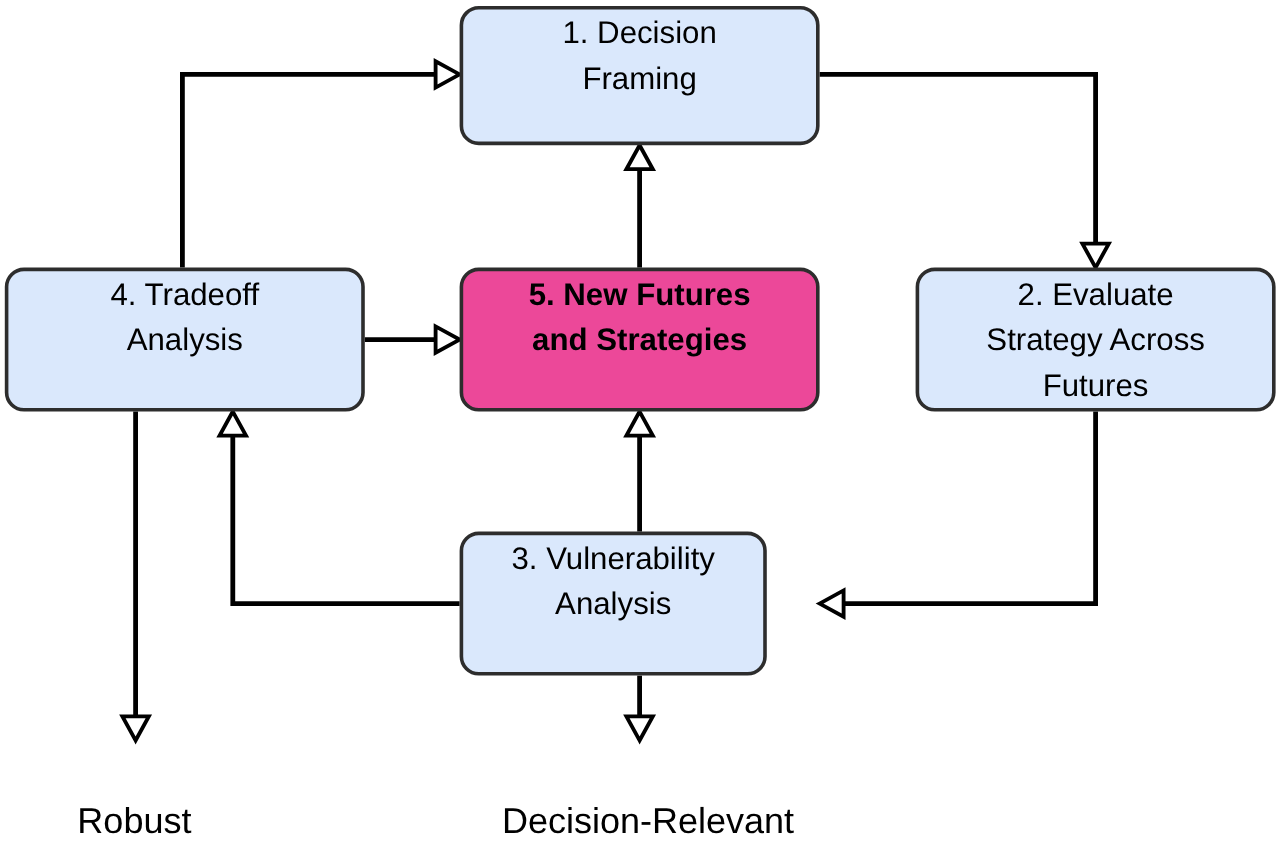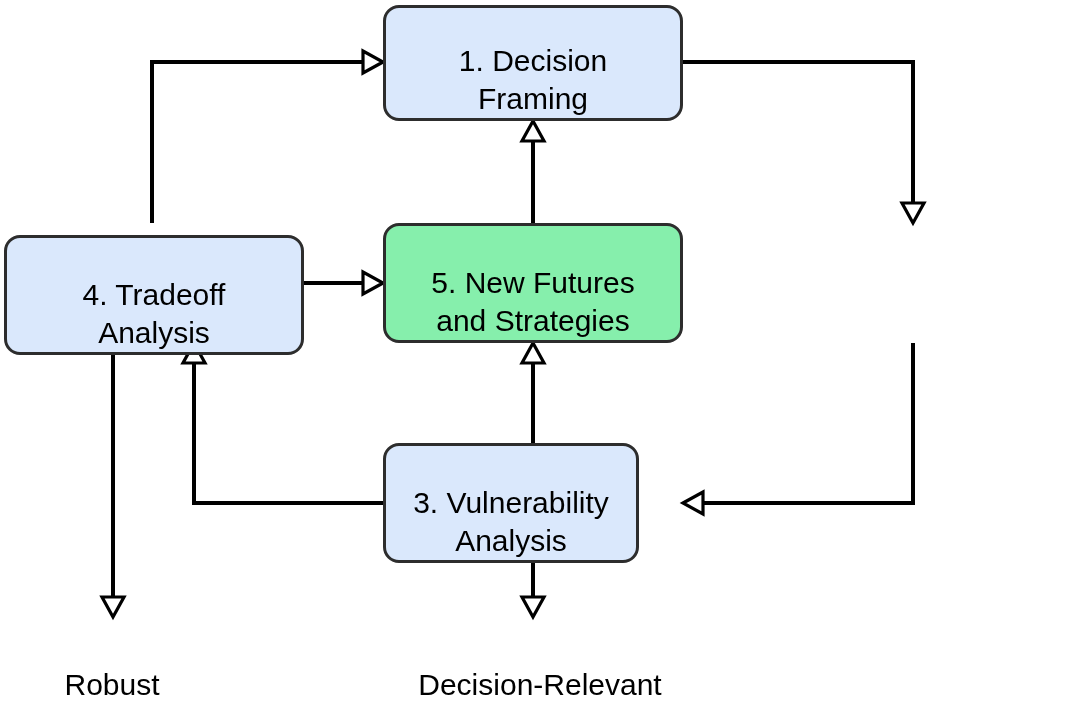--- a/index.html
+++ b/index.html
@@ -22,27 +22,27 @@
     top: 0;
     width: 100%;
     height: 100%;
     z-index: 0;
   }
   .node {
     position: absolute;
     z-index: 1;
     box-sizing: border-box;
     display: flex;
-    align-items: flex-end;
+    align-items: flex-start;
     justify-content: center;
     text-align: center;
     border-radius: 16px;
     border-style: solid;
     border-width: 3.5px;
-    font-size: 30px;
+    font-size: 26px;
     line-height: 38px;
     white-space: pre-line;
   }
   .out-label {
     position: absolute;
     z-index: 1;
     transform: translateX(-50%);
     text-align: center;
     font-size: 30px;
     line-height: 40px;
@@ -72,29 +72,34 @@
       <polyline points="113,343 113,597" fill="none" stroke="#000000" stroke-width="4"></polyline>
       <polygon points="113,617 102,597 124,597" fill="#ffffff" stroke="#000000" stroke-width="3.2" stroke-linejoin="miter"></polygon>
       <polyline points="533,563 533,597" fill="none" stroke="#000000" stroke-width="4"></polyline>
       <polygon points="533,617 522,597 544,597" fill="#ffffff" stroke="#000000" stroke-width="3.2" stroke-linejoin="miter"></polygon>
     </svg>
 
   <div class="node" style="left: 383px; top: 5px; width: 300px; height: 116px; background: rgb(218, 232, 252); border-color: rgb(45, 45, 45);">
     <span>1. Decision
 Framing</span>
   </div>
+  <div class="node" style="left: 763px; top: 223px; width: 300px; height: 120px; background: rgb(218, 232, 252); border-color: rgb(45, 45, 45);">
+    <span>2. Evaluate
+Strategy Across
+Futures</span>
+  </div>
   <div class="node" style="left: 383px; top: 443px; width: 256px; height: 120px; background: rgb(218, 232, 252); border-color: rgb(45, 45, 45);">
     <span>3. Vulnerability
 Analysis</span>
   </div>
-  <div class="node" style="left: 4px; top: 223px; width: 300px; height: 120px; background: rgb(218, 232, 252); border-color: rgb(45, 45, 45); margin-top: 12px;">
+  <div class="node" style="left: 4px; top: 223px; width: 300px; height: 120px; background: rgb(218, 232, 252); border-color: rgb(45, 45, 45);">
     <span>4. Tradeoff
 Analysis</span>
   </div>
-  <div class="node" style="left: 383px; top: 223px; width: 300px; height: 120px; background: #86efac; border-color: rgb(45, 45, 45);">
+  <div class="node" style="left: 383px; top: 223px; width: 300px; height: 120px; background: #ec4899; border-color: rgb(45, 45, 45); font-weight: bold;">
     <span>5. New Futures
 and Strategies</span>
   </div>
 
   <div class="out-label" style="left: 112px; top: 625px; width: 260px;">
     <span>Robust
 Strategies</span>
   </div>
   <div class="out-label" style="left: 540px; top: 625px; width: 360px;">
     <span>Decision-Relevant

